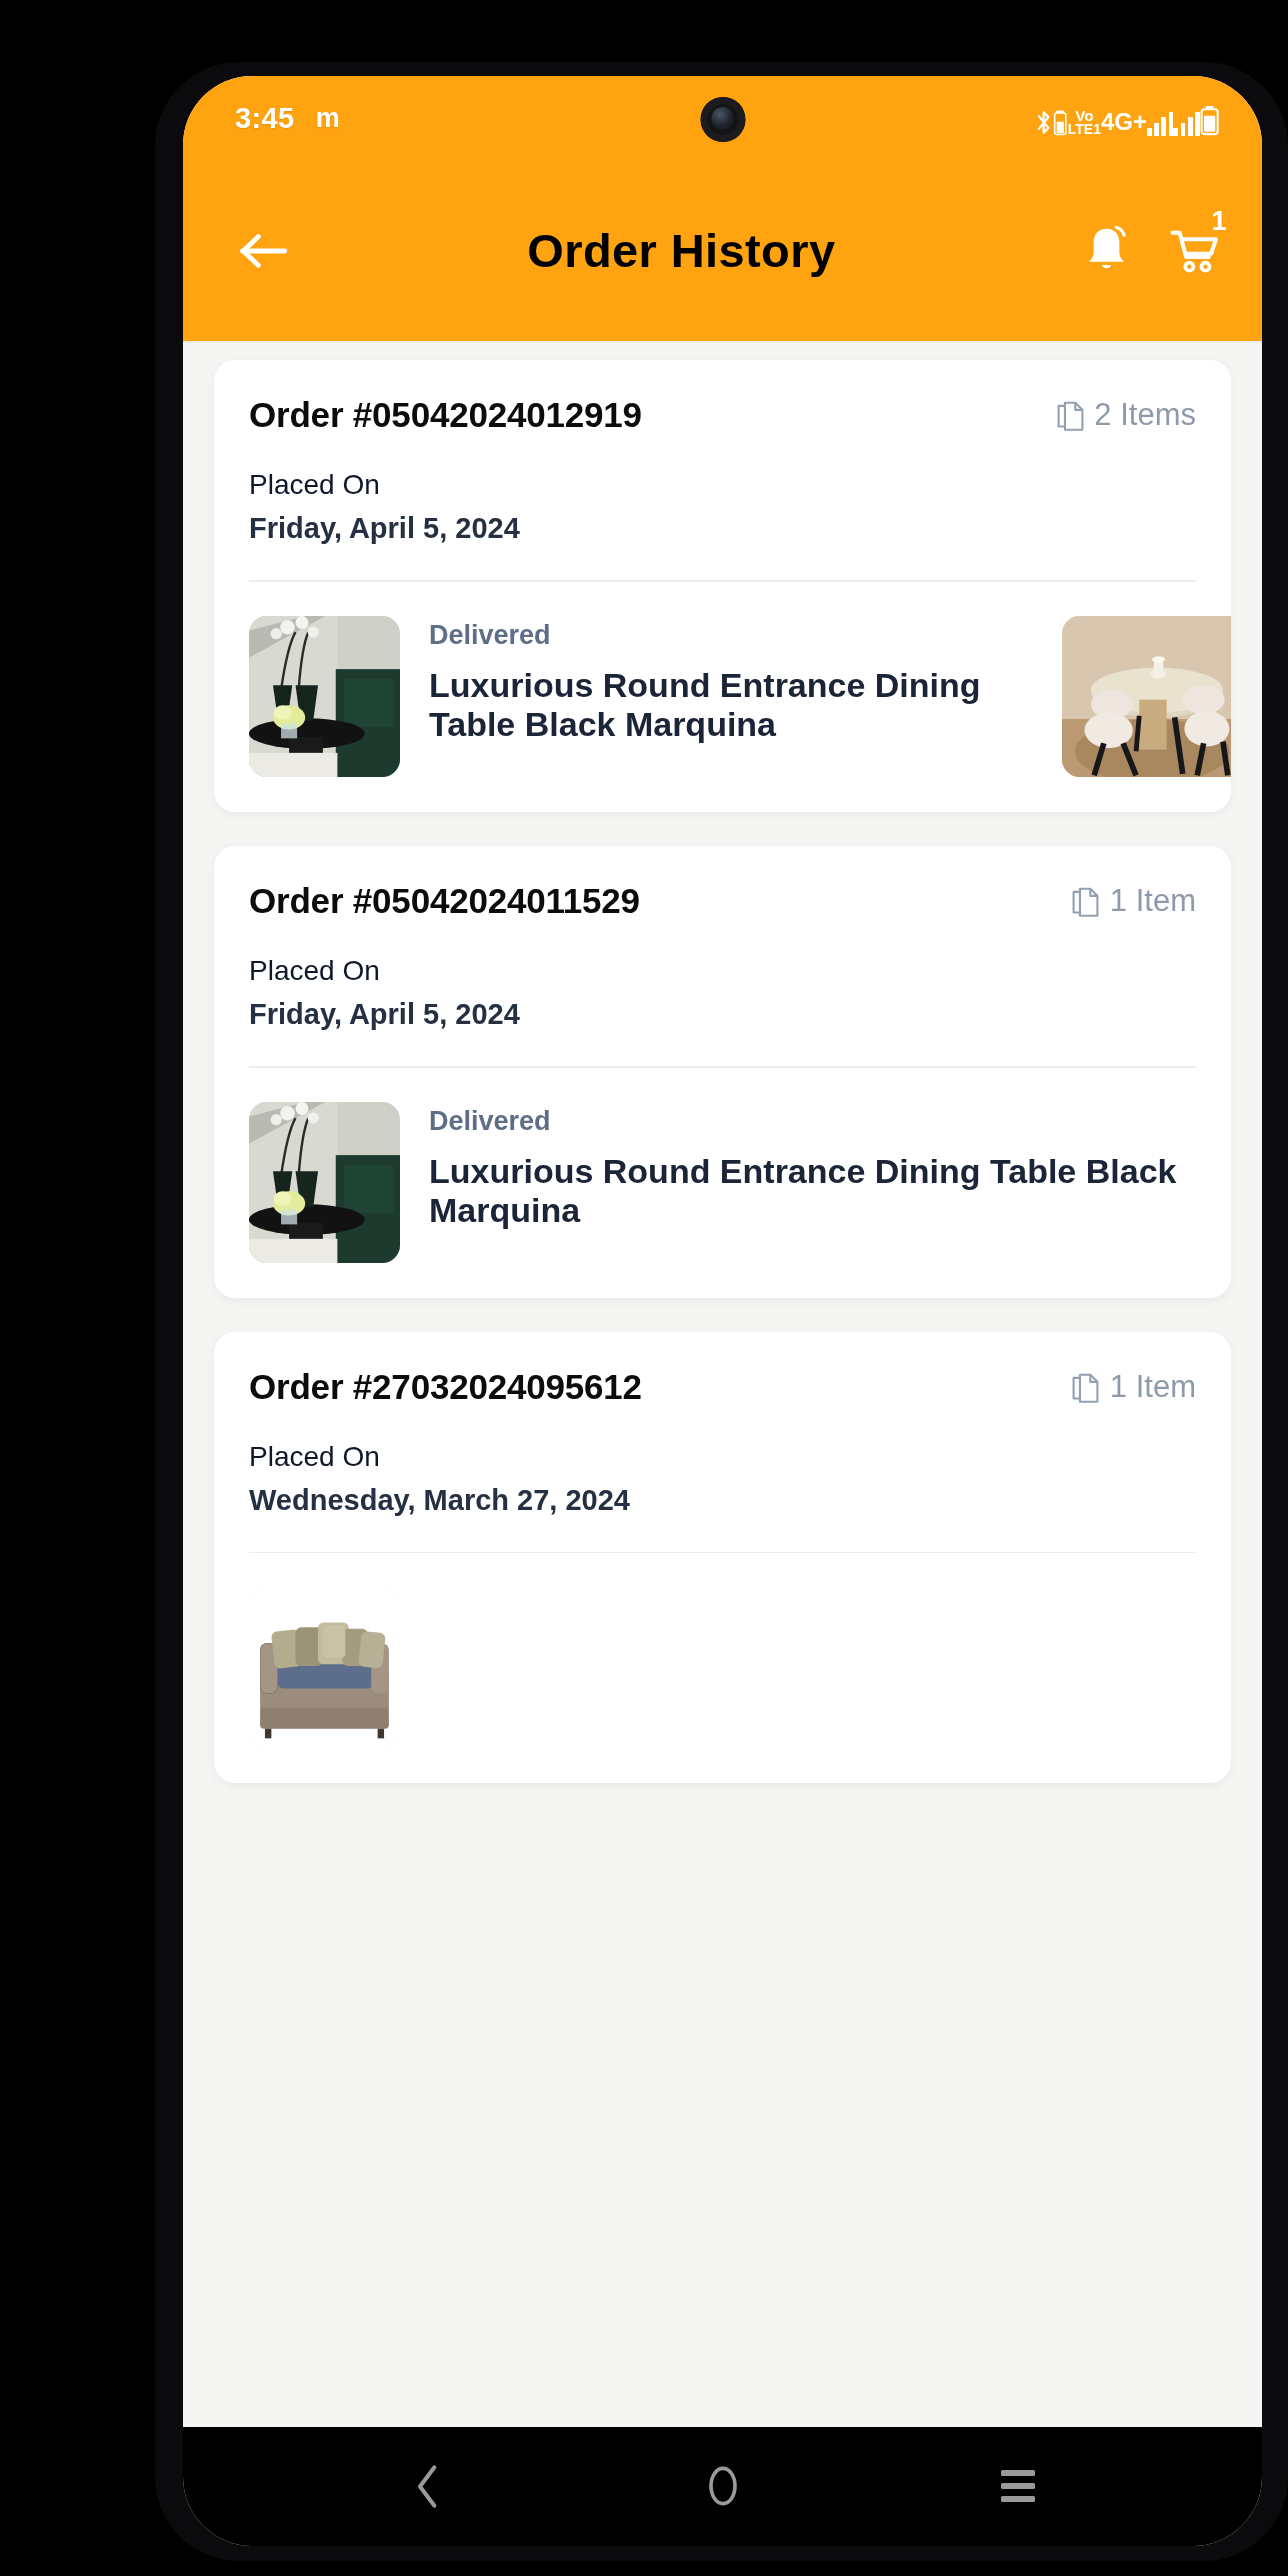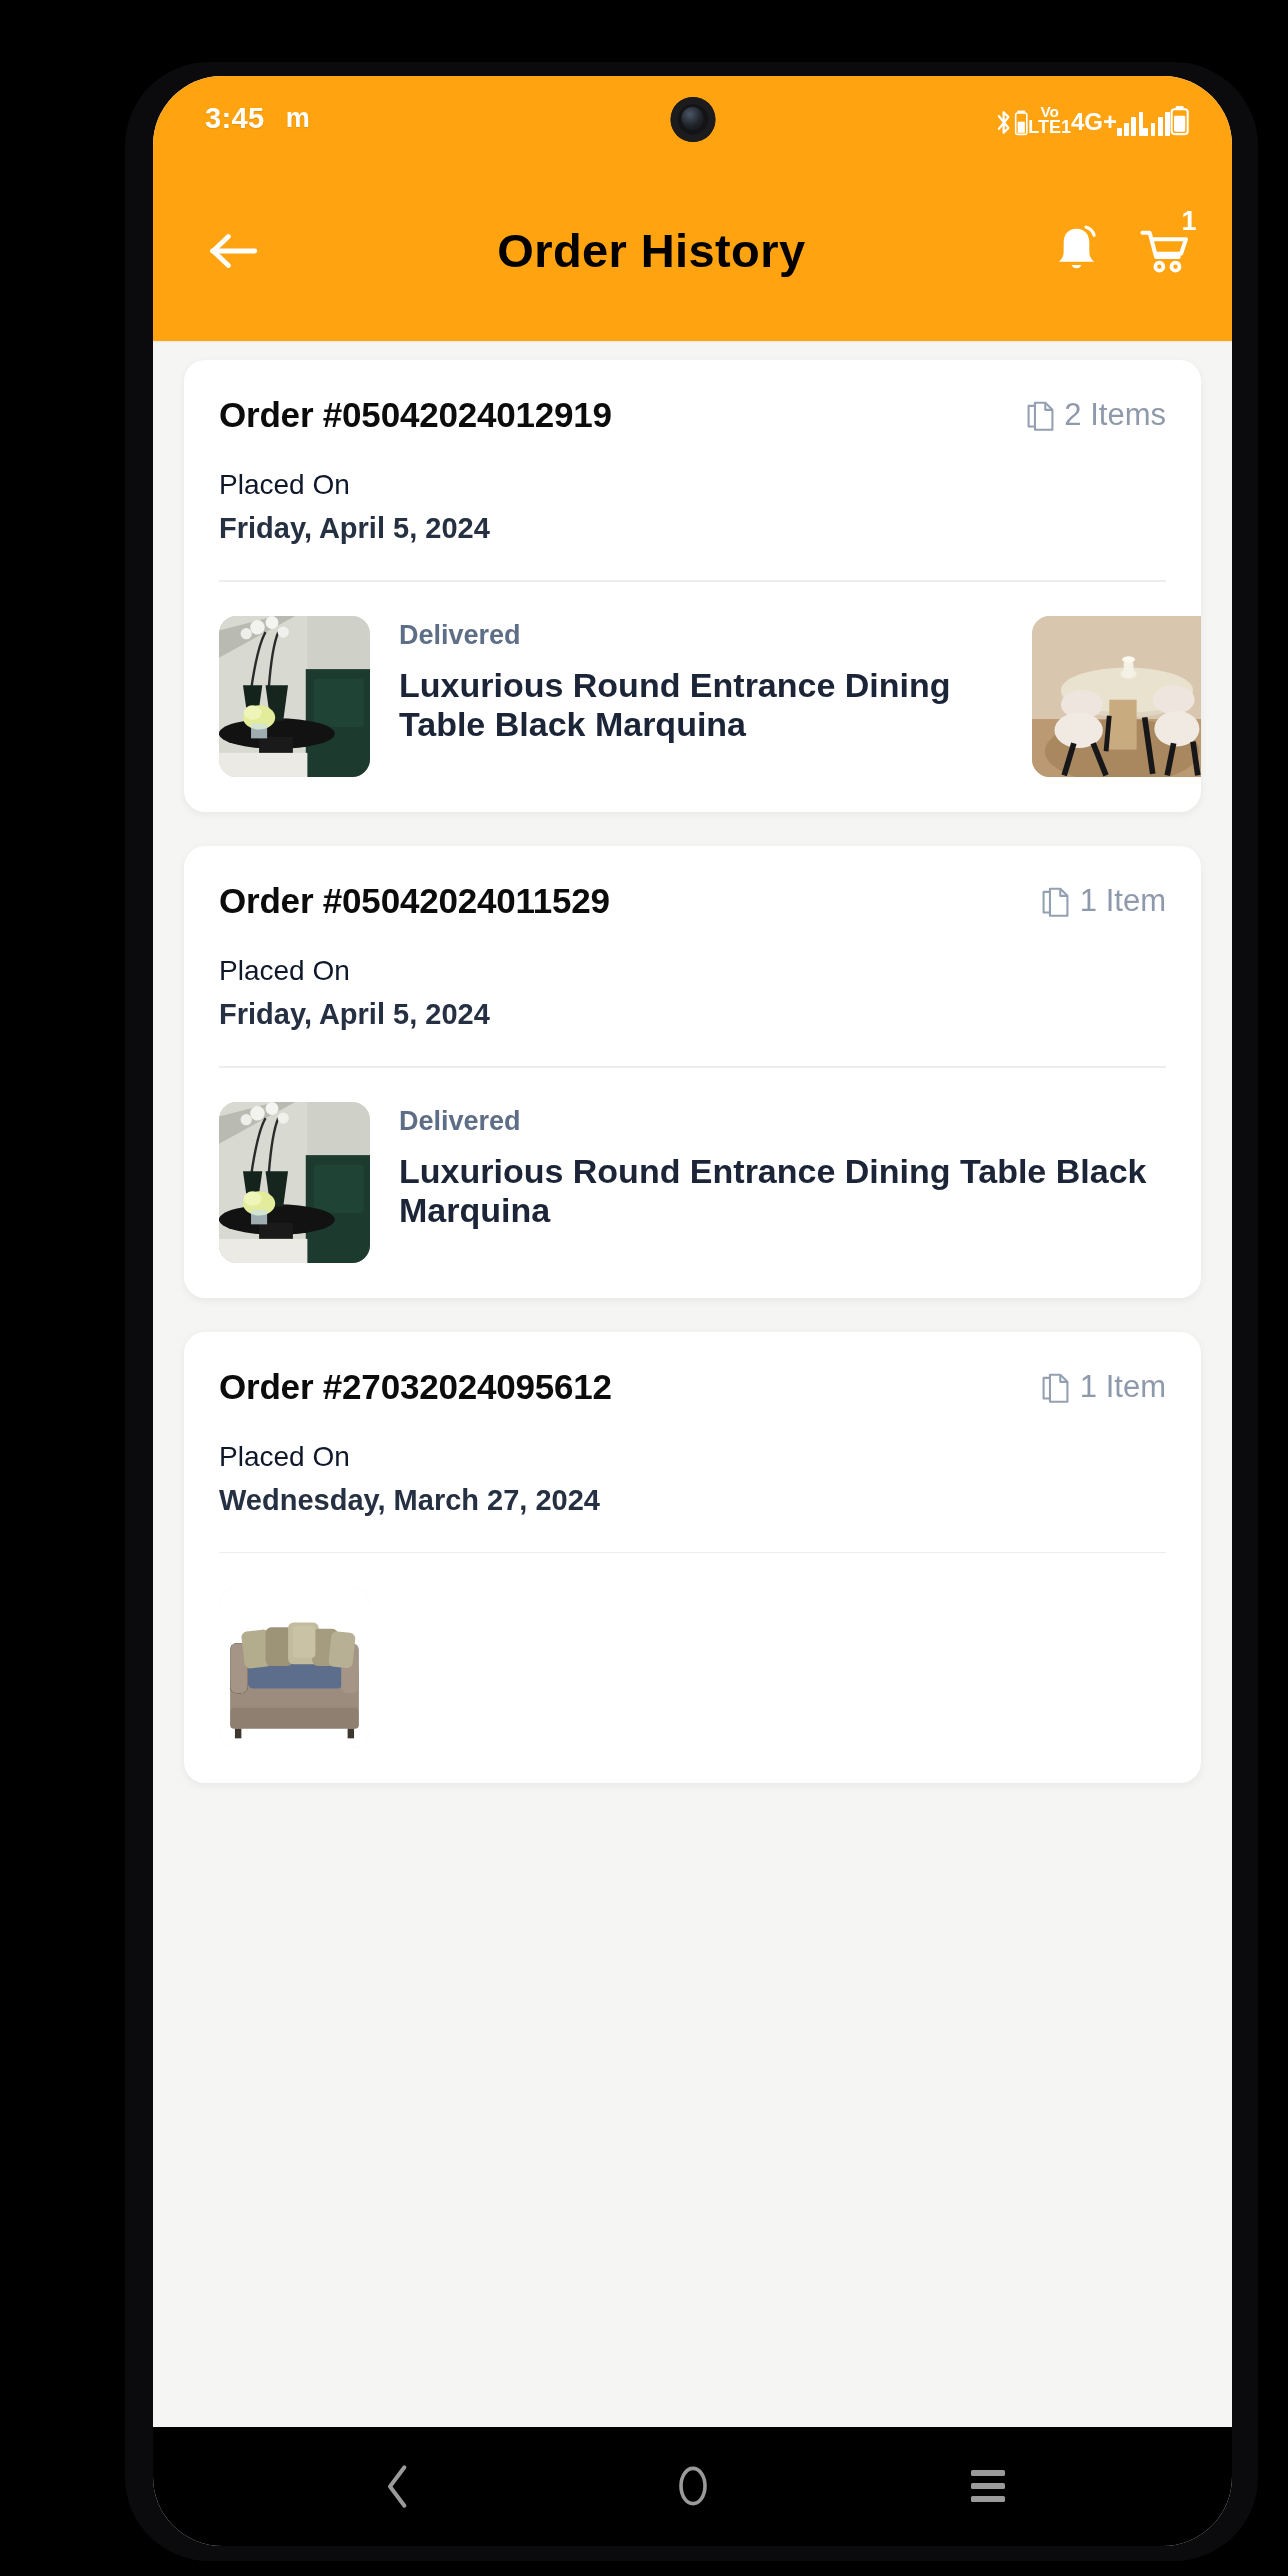--- a/index.html
+++ b/index.html
@@ -6,21 +6,21 @@
   html, body {
     width: 1288px; height: 2576px;
     background: #000;
     font-family: "Liberation Sans", sans-serif;
     overflow: hidden;
   }
 
   
   #phone-frame {
     position: absolute;
-    left: 48px; top: 22.5px;
+    left: 78px; top: 22.5px;
     width: 1169px; height: 2531px;
     border-radius: 95px;
     background: linear-gradient(95deg,#8e8e90 0%,#ララ 0%,#6e6e70 3%,#2a2a2c 8%,#141416 16%,#0a0a0b 50%,#141416 84%,#2f2f31 92%,#7a7a7c 97%,#9a9a9c 100%);
     box-shadow: 0 0 32px rgba(0,0,0,.9);
   }
   #phone-inner-bezel {
     position: absolute;
     left: 77px; top: 39px;
     width: 1133px; height: 2499px;
     border-radius: 84px;
@@ -60,21 +60,21 @@
   #status-left {
     display: flex; align-items: center; gap: 21px;
     font-size: 29px; font-weight: 600; letter-spacing: 0.4px;
     text-shadow: 0 0.8px 1.6px rgba(0,0,0,.12);
   }
   #status-app-glyph { font-size: 27px; font-weight: 700; }
   #status-right { display: flex; align-items: flex-end; height: 35px; justify-content: space-between; }
   .sb-ic { display: block; }
   #volte-icon { display: flex; flex-direction: column; align-items: center; line-height: .92; }
   #volte-icon .volte-top { font-size: 15.3px; font-weight: 700; }
-  #volte-icon .volte-bot { font-size: 18px; font-weight: 700; }
+  #volte-icon .volte-bot { font-size: 14px; font-weight: 700; }
   #network-label { font-size: 24px; font-weight: 700; }
   .bars { display: flex; align-items: flex-end; gap: 2.4px; height: 24px; }
   .bars i { display: block; width: 4.8px; background: #fff; border-radius: 0.8px; }
   .bars i:nth-child(1){ height: 7.2px; }
   .bars i:nth-child(2){ height: 13px; }
   .bars i:nth-child(3){ height: 18.5px; }
   .bars i:nth-child(4){ height: 24px; }
 
   #camera-punch {
     position: absolute;

